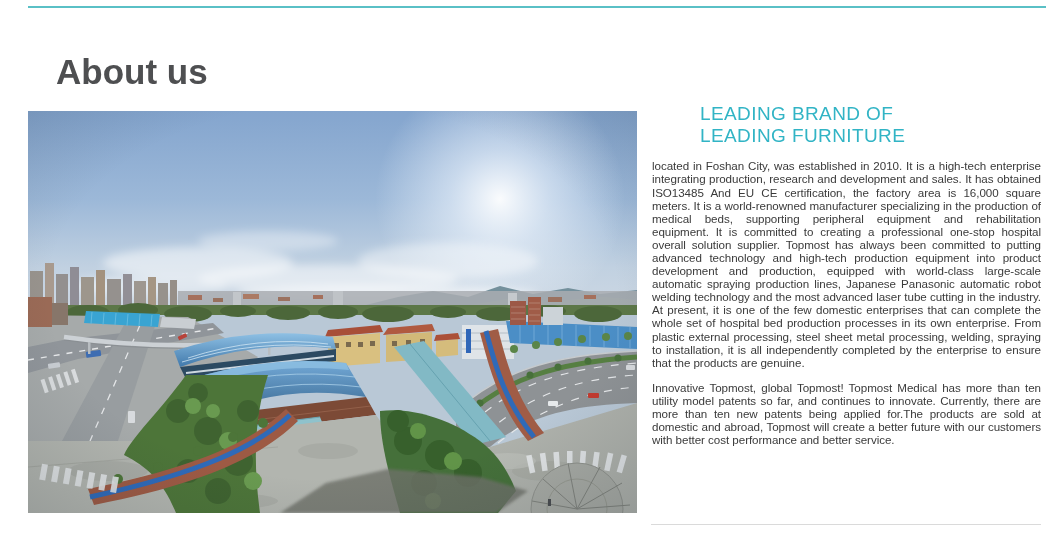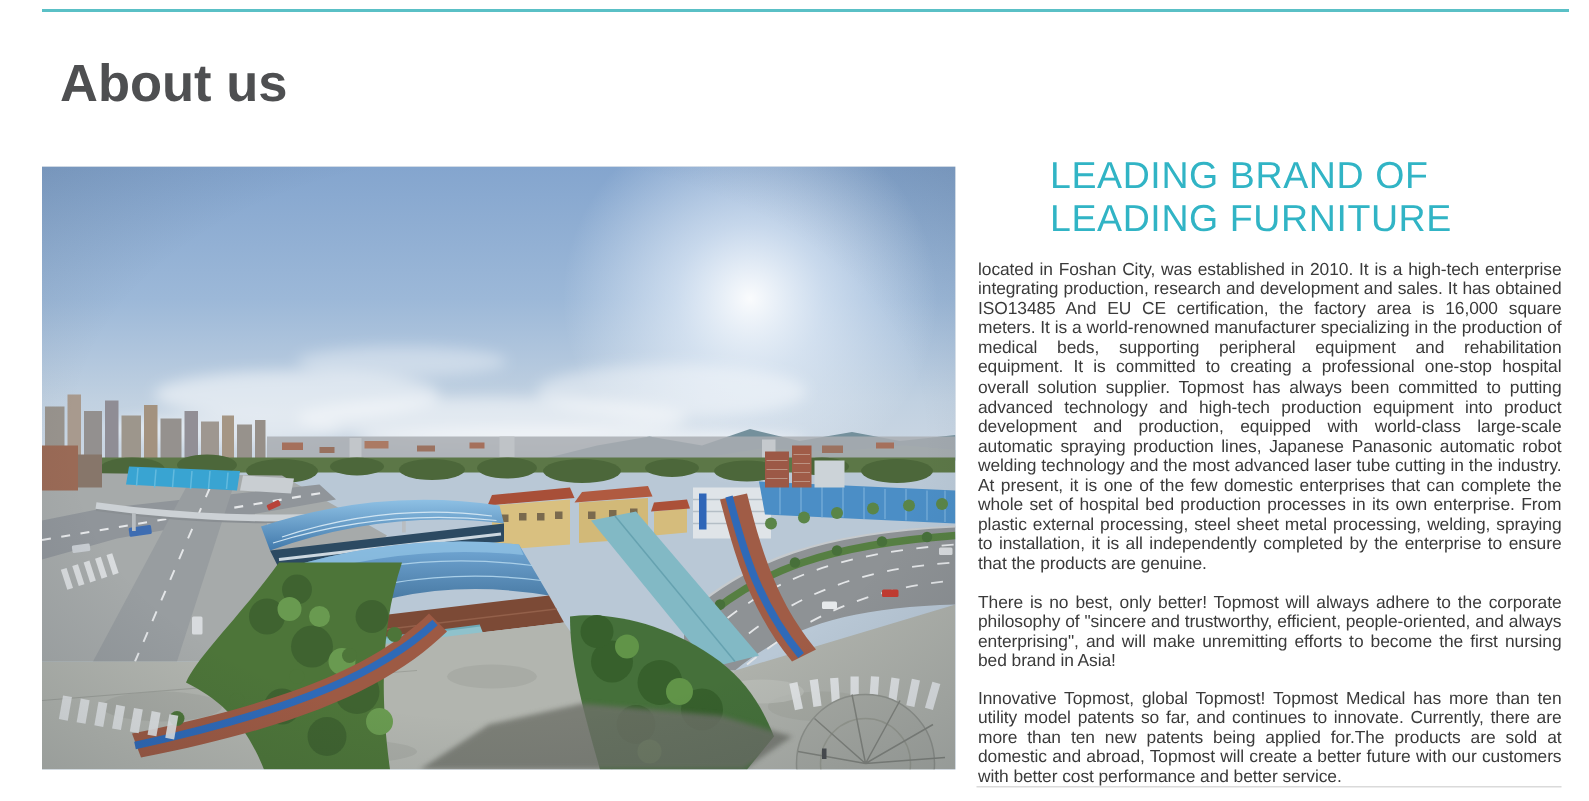--- a/index.html
+++ b/index.html
@@ -6,35 +6,35 @@
   body {
     width:1059px; height:534px; background:#ffffff; position:relative;
     overflow:hidden; font-family:"Liberation Sans", sans-serif;
     -webkit-font-smoothing:antialiased;
   }
   .top-rule {
     position:absolute; left:28px; top:6px; width:1018px; height:2px;
     background:#5ac0c6;
   }
   .page-title {
-    position:absolute; left:40px; top:38px; margin:0;
+    position:absolute; left:40px; top:38px; margin:16px;
     font-size:35px; font-weight:bold; color:#4e4f51; letter-spacing:0px;
     line-height:1;
   }
   .photo {
     position:absolute; left:28px; top:111px; width:609px; height:402px;
     margin:0; overflow:hidden; background:#b9c8d6;
   }
   .photo svg { display:block; }
   .about-col {
     position:absolute; left:652px; top:103px; width:389px;
   }
   .headline {
     margin:0 0 13px 0; padding-left:48px;
-    color:#31b4c5; font-size:25px; font-weight:400; line-height:1.14;
+    color:#31b4c5; font-size:19px; font-weight:400; line-height:1.14;
     letter-spacing:0.4px;
   }
   .para {
     margin:0 0 12px 0;
     font-size:11.6px; line-height:13.1px; color:#3a3a3a;
     text-align:justify; letter-spacing:-0.05px;
   }
   .bottom-rule {
     position:absolute; left:651px; top:524px; width:390px; height:1px;
     background:#dadada;
@@ -335,17 +335,16 @@
     <rect x="0" y="0" width="609" height="402" fill="url(#vig)"></rect>
   </svg>
 </figure>
 
 <section class="about-col">
   <h2 class="headline">
     <div>LEADING BRAND OF</div>
     <div>LEADING FURNITURE</div>
   </h2>
   <p class="para">located in Foshan City, was established in 2010.  It is a high-tech enterprise integrating production, research and development and sales. It has obtained ISO13485 And EU CE certification, the  factory area is 16,000 square meters. It is a world-renowned manufacturer specializing in the production of medical beds, supporting peripheral equipment and rehabilitation equipment. It is committed to creating a professional one-stop hospital overall solution supplier. Topmost has always been committed to putting advanced technology and high-tech production equipment into product development and production, equipped with world-class large-scale automatic spraying production lines, Japanese Panasonic automatic robot welding technology and the most advanced laser tube cutting in the industry. At present, it is one of the few domestic enterprises that can complete the whole set of hospital bed production processes in its own enterprise. From plastic external processing, steel sheet metal processing, welding, spraying to installation, it is all independently completed by the enterprise to ensure that the products are genuine.</p>
-  <p class="para">There is no best, only better! Topmost will always adhere to the corporate philosophy of "sincere and trustworthy, efficient, people-oriented, and always enterprising", and will make unremitting efforts to become the first nursing bed brand in Asia!</p>
   <p class="para">Innovative Topmost, global Topmost! Topmost Medical has more than ten utility model patents so far, and continues to innovate. Currently, there are more than ten new patents being applied for.The products are sold at domestic  and abroad, Topmost will create a better future with our customers with better cost performance and better service.</p>
 </section>
 
 <div class="bottom-rule"></div>
 
 </body></html>

